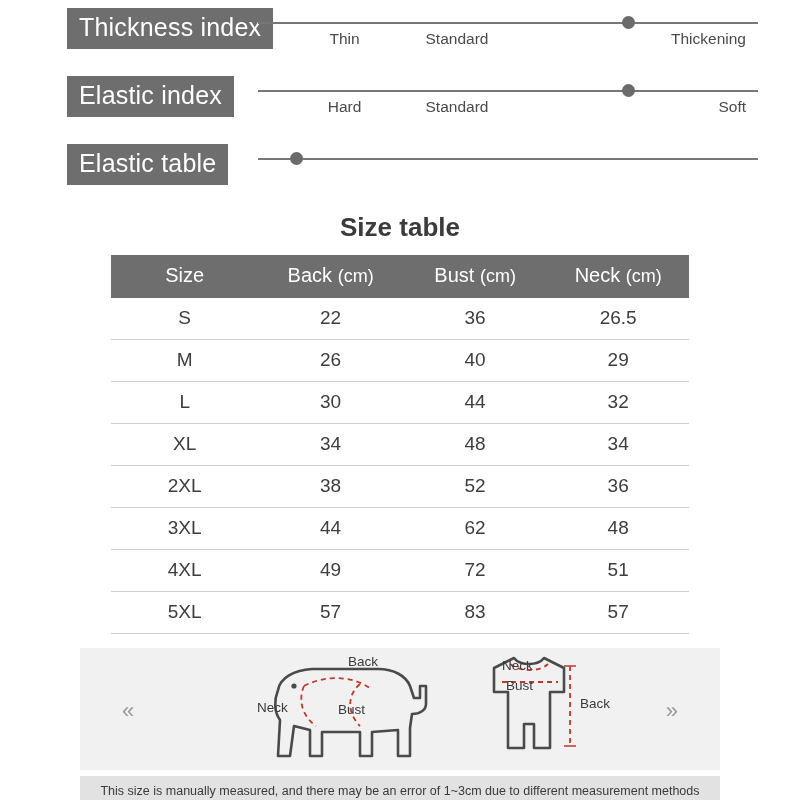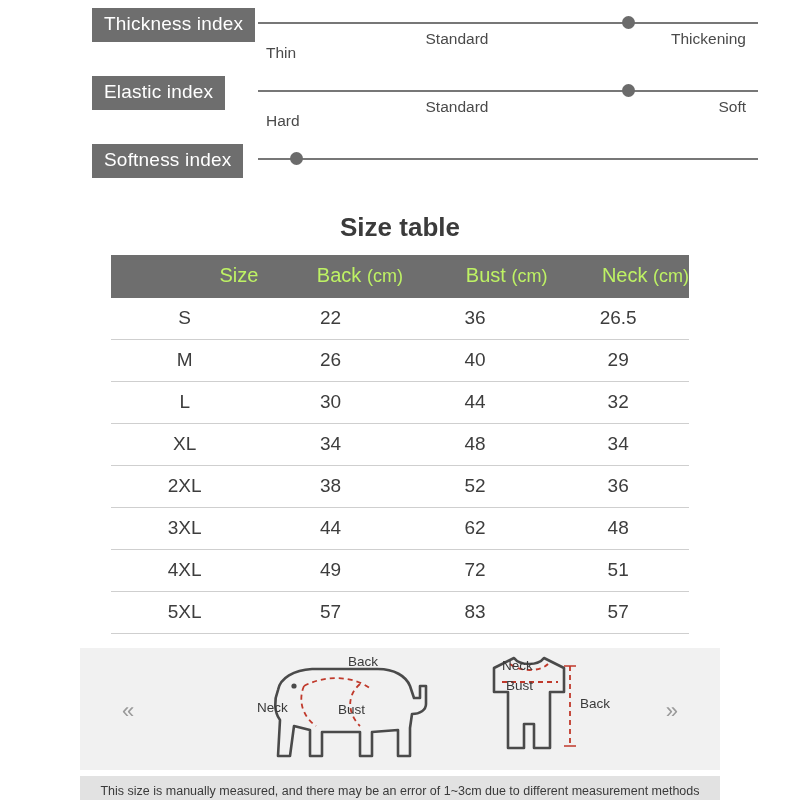--- a/index.html
+++ b/index.html
@@ -9,54 +9,54 @@
     background: #ffffff;
     font-family: "Liberation Sans", sans-serif;
     color: #3a3a3a;
   }
   #page { position: relative; width: 800px; height: 800px; overflow: hidden; }
 
   
   .index-block { position: relative; }
   .idx-row { position: relative; height: 68px; }
   .idx-label {
-    position: absolute; left: 92px; top: 8px;
+    position: absolute; left: 67px; top: 8px;
     background: #6e6e6e; color: #fff;
-    font-size: 19px; padding: 5px 12px 7px 12px;
+    font-size: 25px; padding: 5px 12px 7px 12px;
     white-space: nowrap; letter-spacing: .2px;
   }
   .idx-track {
     position: absolute; left: 258px; right: 42px; top: 22px;
     height: 2px; background: #777;
   }
   .idx-dot {
     position: absolute; top: 16px; width: 13px; height: 13px;
     border-radius: 50%; background: #6b6b6b;
   }
   .idx-ticks {
     position: absolute; left: 258px; right: 42px; top: 30px;
     display: flex; justify-content: space-between;
     font-size: 15.5px; color: #4a4a4a;
   }
   .idx-ticks span { width: 33%; text-align: left; }
-  .idx-ticks span:first-child { text-align: left; padding-left: 8px; margin-top: 14px; }
+  .idx-ticks span:first-child { text-align: center; padding-left: 8px; }
   .idx-ticks span:last-child { text-align: right; padding-right: 12px; }
 
   
   .size-title {
     text-align: center; font-size: 26px; font-weight: bold;
     color: #3b3b3b; margin: 8px 0 12px 0;
   }
   table.size {
     width: 578px; margin: 0 auto; border-collapse: collapse;
     table-layout: fixed;
   }
   table.size th {
-    background: #6e6e6e; color: #bef264; font-weight: normal;
-    font-size: 20px; padding: 9px 0 11px 0; text-align: right;
+    background: #6e6e6e; color: #ffffff; font-weight: normal;
+    font-size: 20px; padding: 9px 0 11px 0; text-align: center;
   }
   table.size th .unit { font-size: 18px; vertical-align: baseline; }
   table.size td {
     text-align: center; font-size: 19px; color: #3d3d3d;
     padding: 9px 0 10px 0;
     border-bottom: 1px solid #cfcfcf;
   }
   table.size tr:last-child td { border-bottom: 1px solid #cfcfcf; }
   table.size col.c1 { width: 25.5%; }
   table.size col.c2 { width: 25%; }
@@ -111,21 +111,21 @@
       <div class="idx-track"></div>
       <div class="idx-dot" style="left:622px;"></div>
       <div class="idx-ticks">
         <span>Hard</span>
         <span>Standard</span>
         <span>Soft</span>
       </div>
     </div>
 
     <div class="idx-row">
-      <div class="idx-label">Softness index</div>
+      <div class="idx-label">Elastic table</div>
       <div class="idx-track"></div>
       <div class="idx-dot" style="left:290px;"></div>
     </div>
 
   </div>
 
   <div class="size-title">Size table</div>
 
   <table class="size">
     <colgroup>

